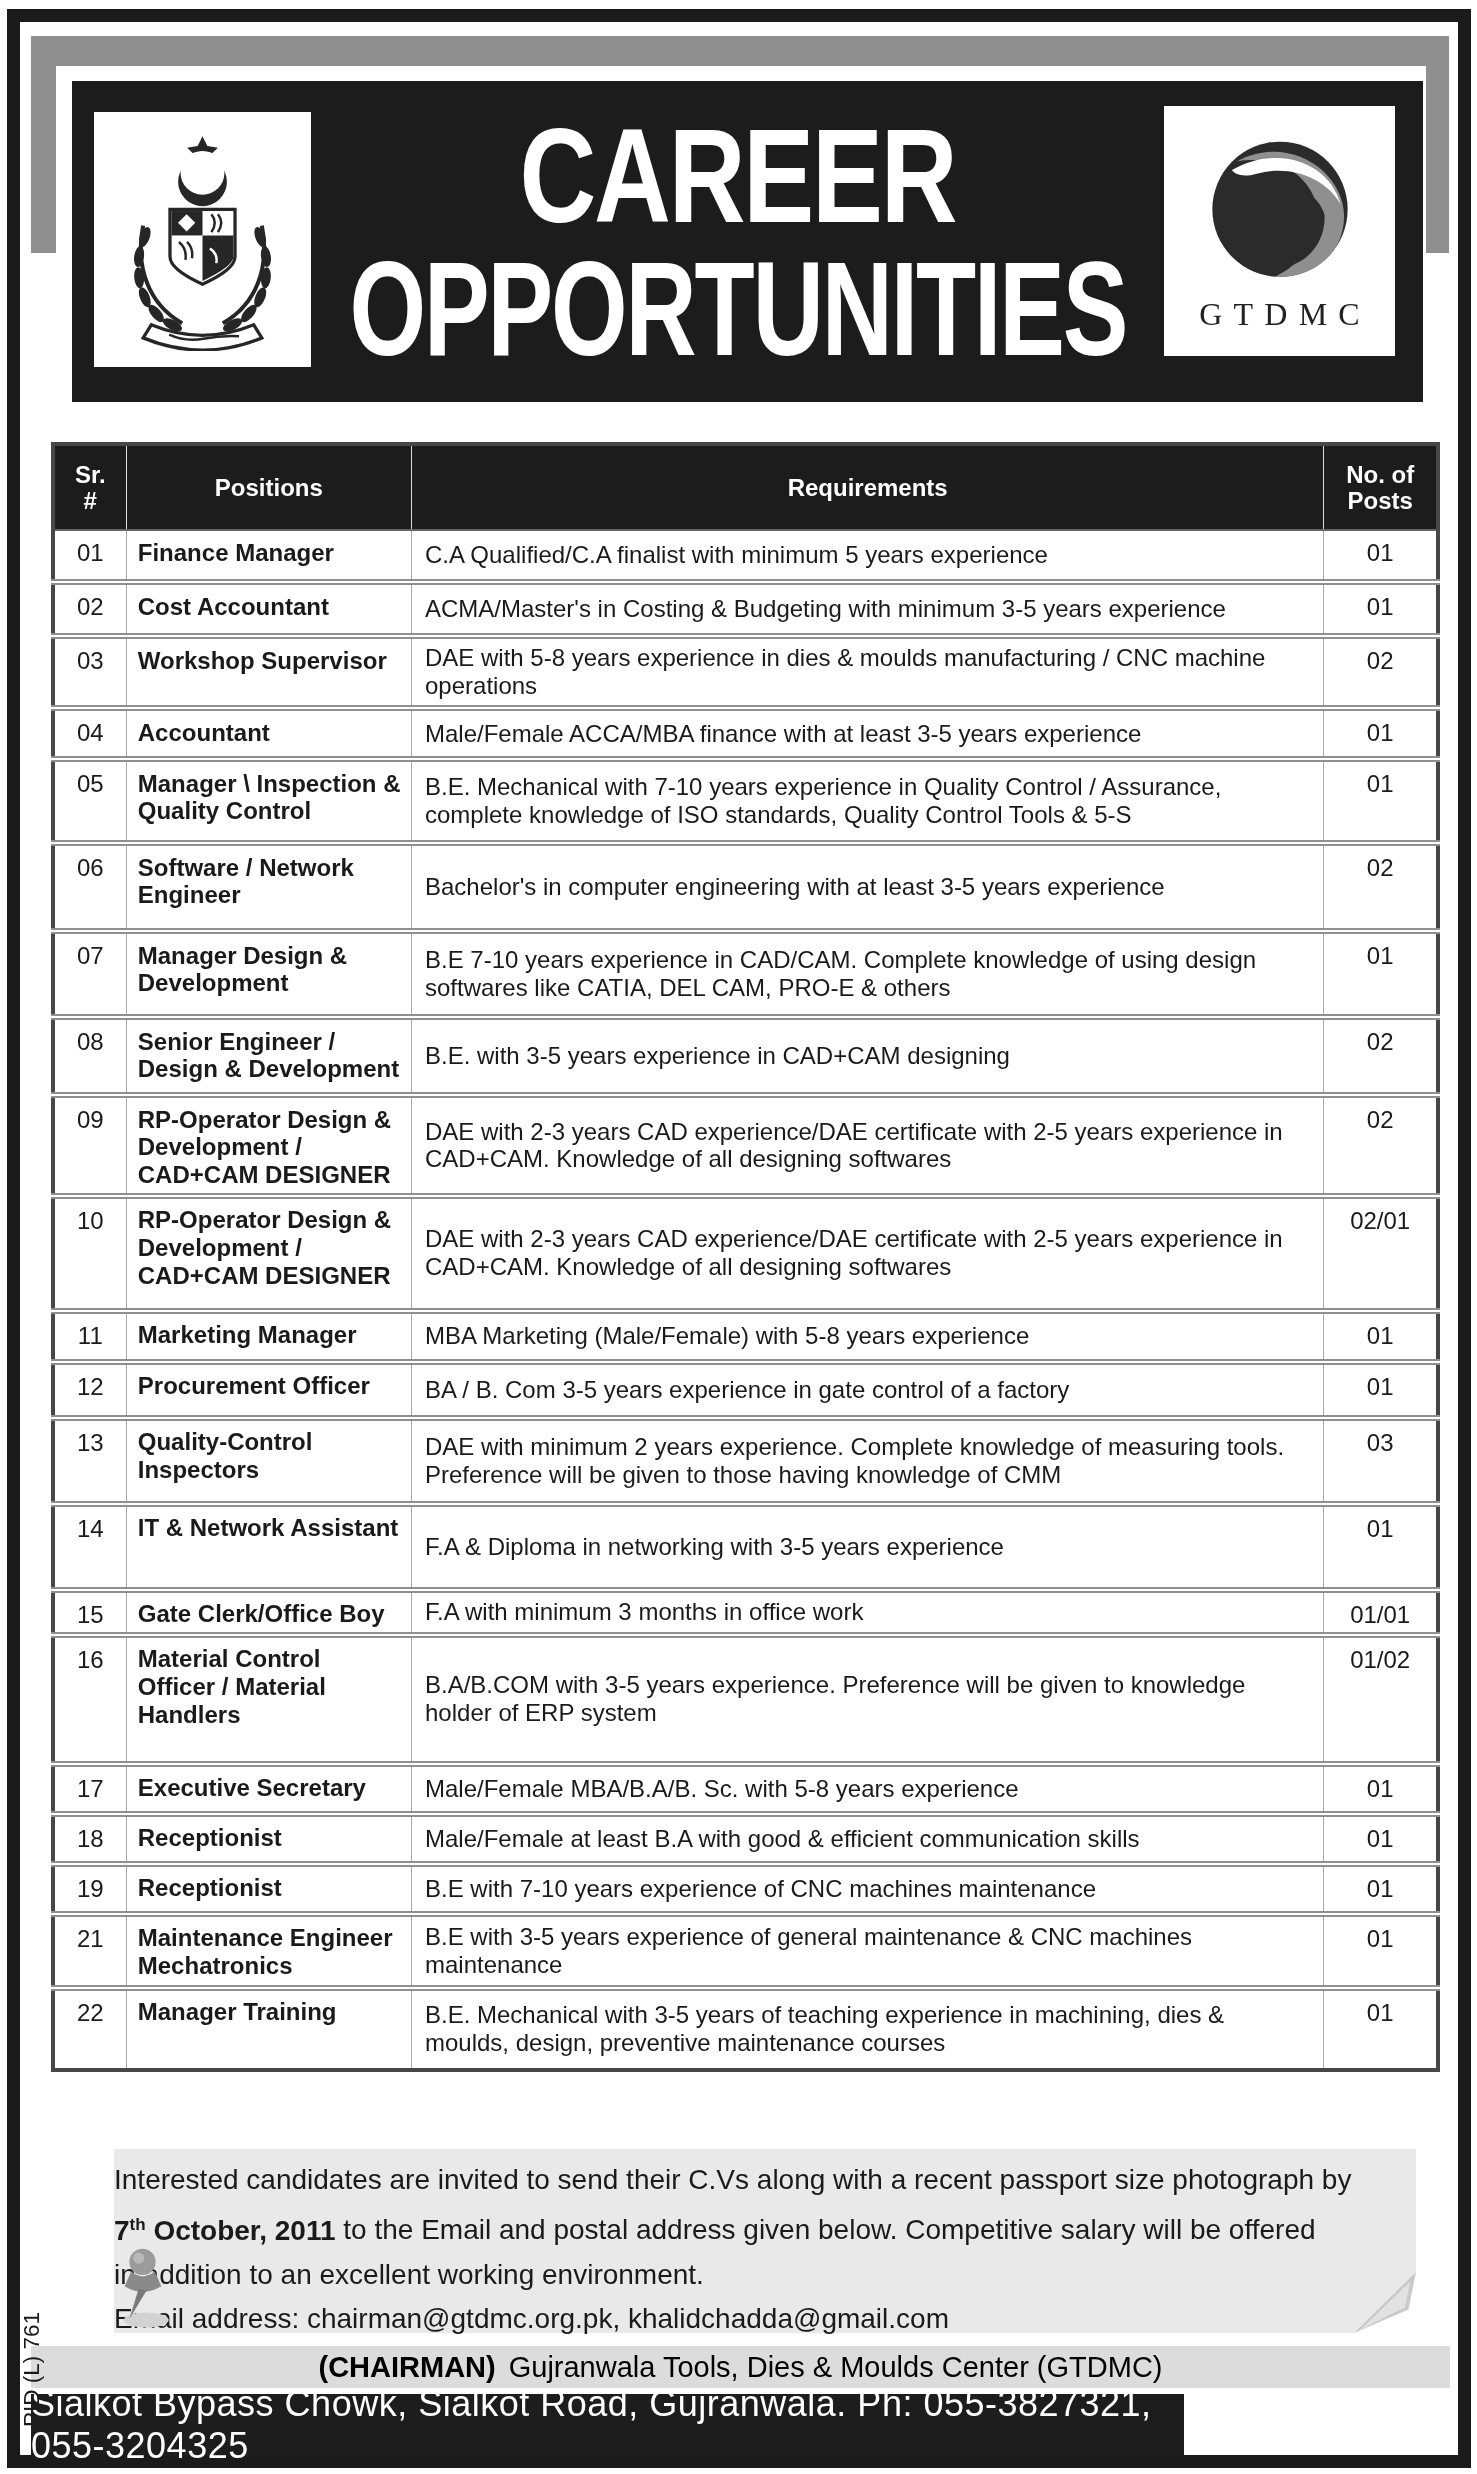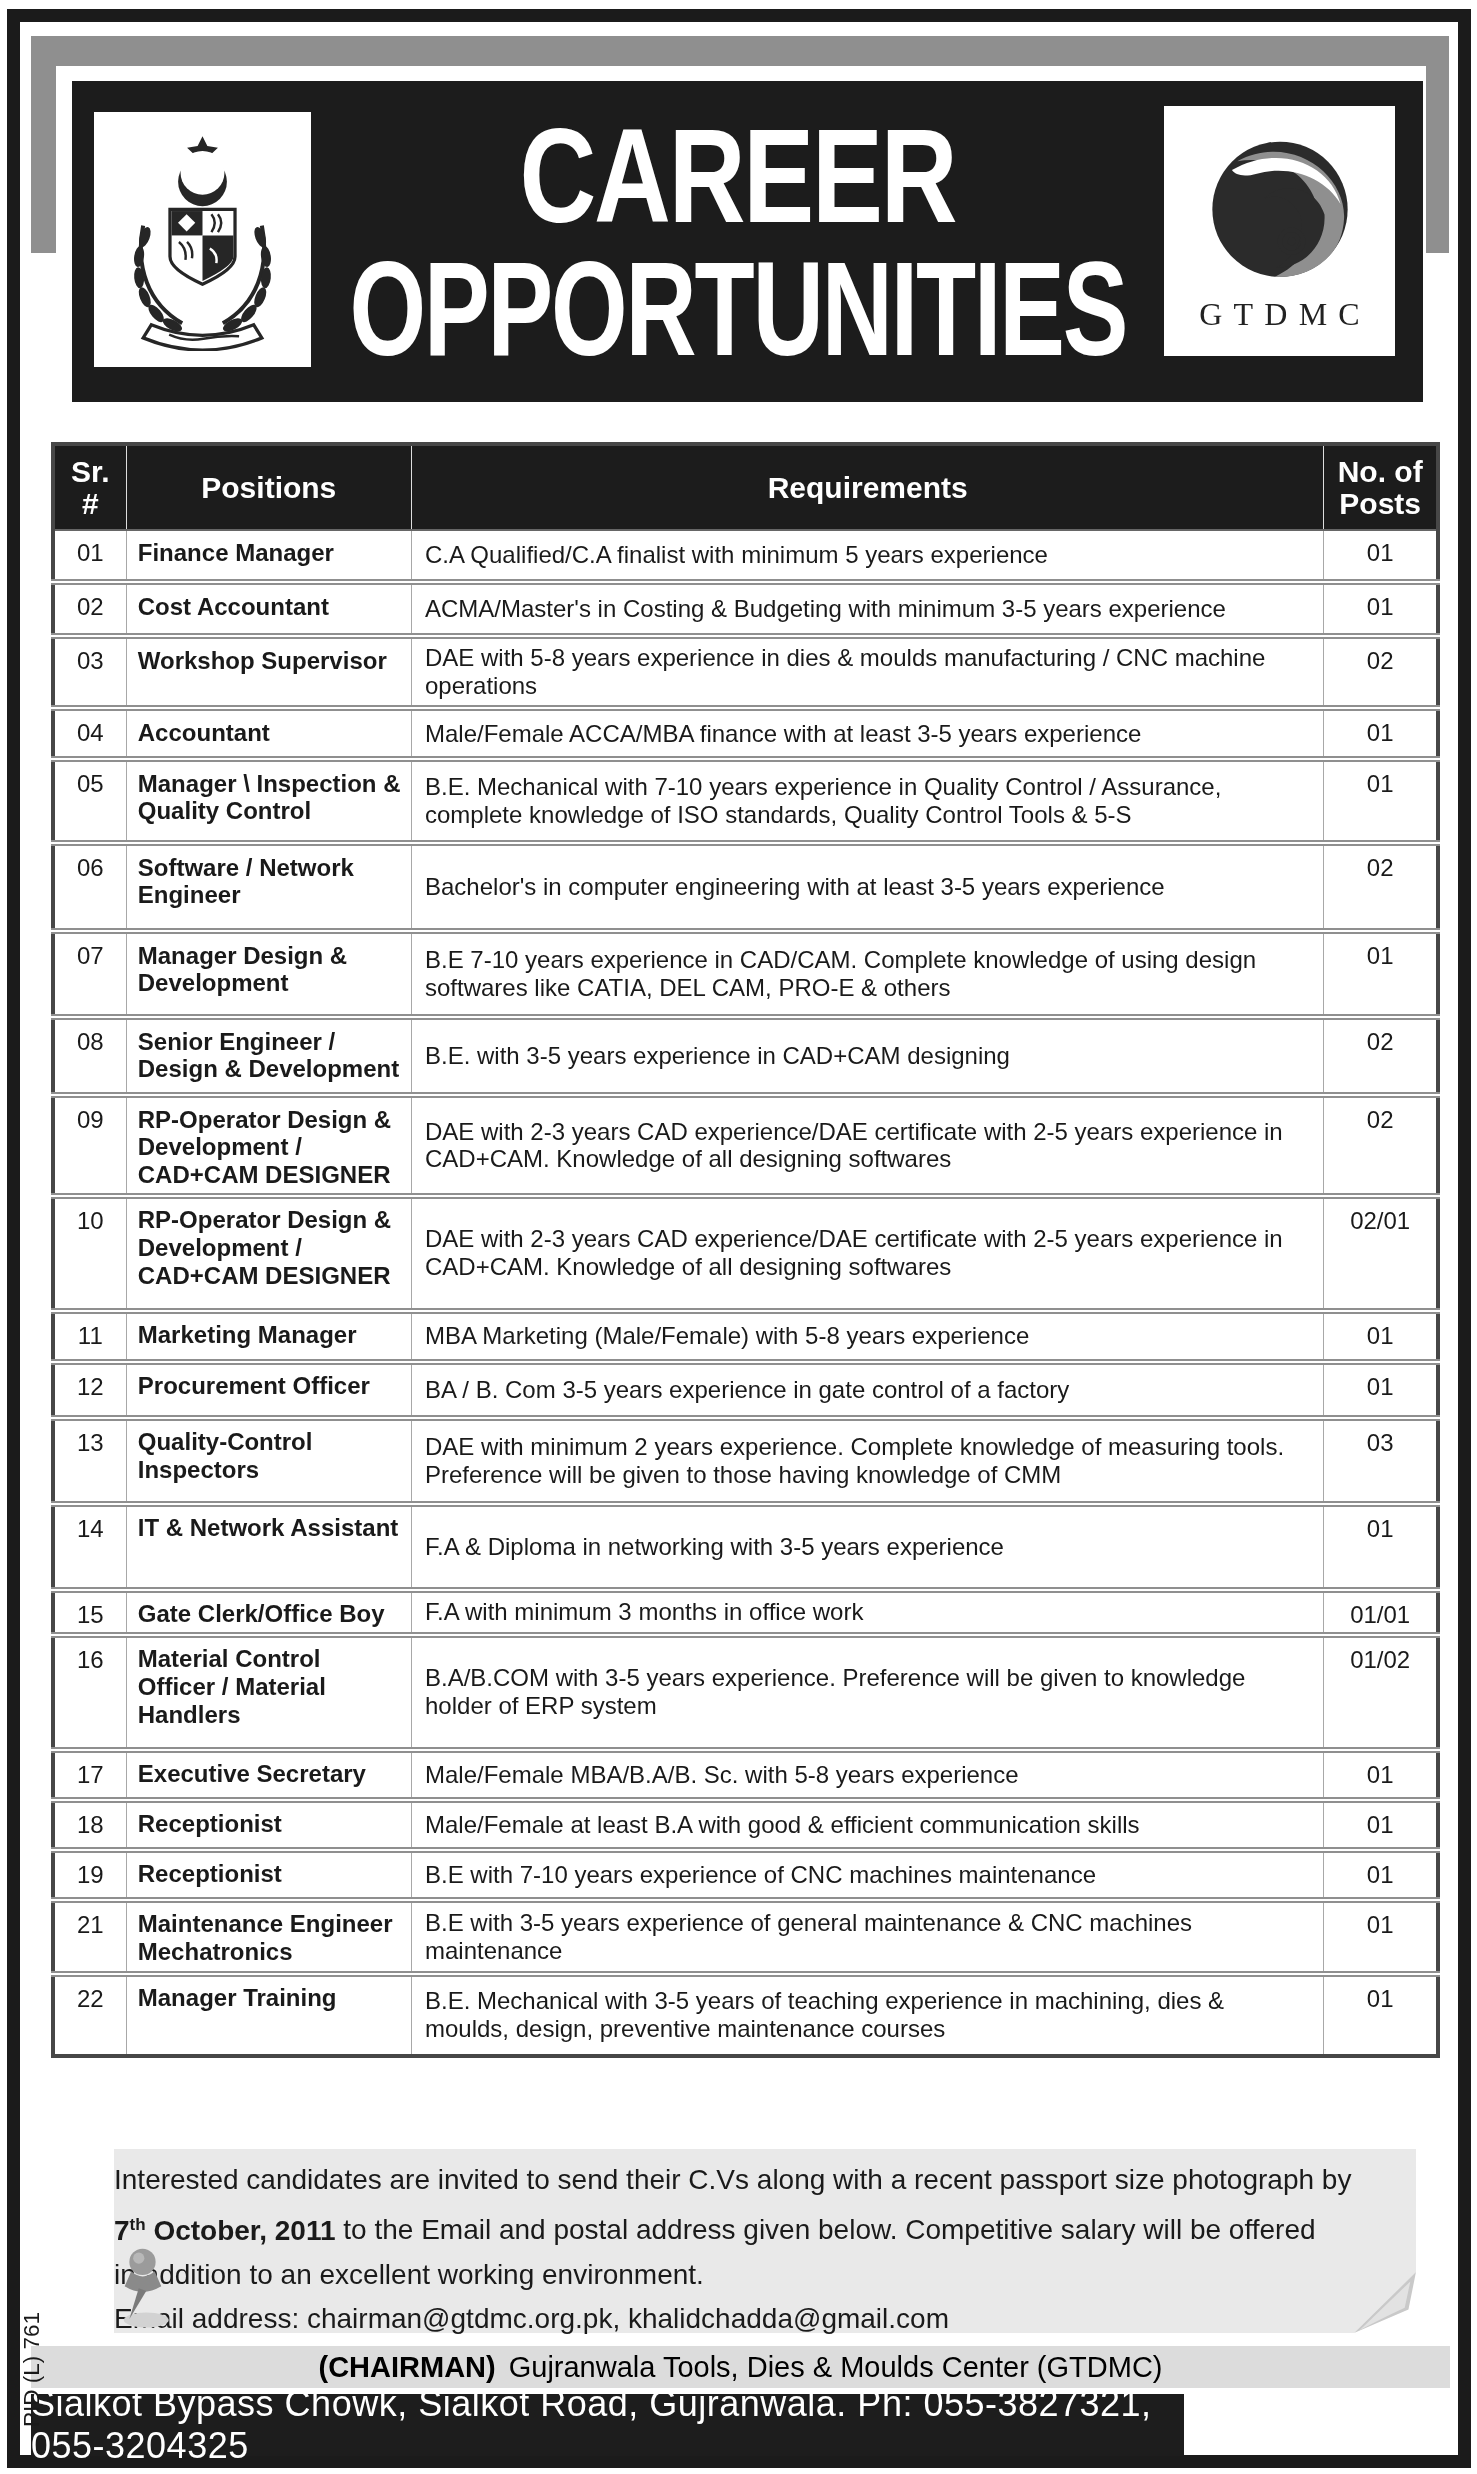--- a/index.html
+++ b/index.html
@@ -26,42 +26,42 @@
   .title-wrap{position:absolute;left:314px;top:92px;width:847px;height:302px;display:flex;
               flex-direction:column;align-items:center;justify-content:center;}
   .title-line{color:#ffffff;font-weight:bold;font-size:133px;line-height:1.0;
               letter-spacing:-2.8px;white-space:nowrap;}
   .title-line.l1{transform:scaleX(0.80);}
   .title-line.l2{transform:scaleX(0.74);}
 
   
   table.jobs{position:absolute;left:51px;top:442px;width:1389px;border-collapse:collapse;
              table-layout:fixed;border:4.7px solid #474747;}
-  table.jobs th{background:#1c1c1c;color:#ffffff;font-size:30px;font-weight:bold;
+  table.jobs th{background:#1c1c1c;color:#ffffff;font-size:24px;font-weight:bold;
                 white-space:pre-line;padding:5.6px 3.7px;line-height:1.05;vertical-align:middle;
                 border-right:1.9px solid #dddddd;border-bottom:2.8px solid #666;}
   table.jobs th:last-child{border-right:none;}
   table.jobs thead tr{height:86px;}
   table.jobs td{font-size:24px;line-height:1.16;border-right:1.9px solid #a8a8a8;
                 box-sizing:border-box;}
   table.jobs td:last-child{border-right:none;}
   table.jobs tbody tr{border-bottom:6.6px double #8f8f8f;}
   table.jobs tbody tr:last-child{border-bottom:none;}
   td.c-sr{text-align:center;vertical-align:top;padding-top:8.4px;}
   td.c-pos{font-weight:bold;vertical-align:top;padding:7.5px 7.5px 3.7px 11.2px;}
   td.c-req{vertical-align:middle;padding:3.7px 9.4px 3.7px 13px;}
   td.c-posts{text-align:center;vertical-align:top;padding-top:8.4px;}
   tbody tr:nth-child(1){height:52px}  tbody tr:nth-child(2){height:54px}
   tbody tr:nth-child(3){height:72px}  tbody tr:nth-child(4){height:51px}
   tbody tr:nth-child(5){height:84px}  tbody tr:nth-child(6){height:88px}
   tbody tr:nth-child(7){height:86px}  tbody tr:nth-child(8){height:78px}
   tbody tr:nth-child(9){height:98px} tbody tr:nth-child(10){height:115px}
   tbody tr:nth-child(11){height:51px} tbody tr:nth-child(12){height:56px}
   tbody tr:nth-child(13){height:86px} tbody tr:nth-child(14){height:86px}
-  tbody tr:nth-child(15){height:45px} tbody tr:nth-child(16){height:115px}
+  tbody tr:nth-child(15){height:45px} tbody tr:nth-child(16){height:129px}
   tbody tr:nth-child(17){height:50px} tbody tr:nth-child(18){height:50px}
   tbody tr:nth-child(19){height:50px} tbody tr:nth-child(20){height:74px}
   tbody tr:nth-child(21){height:82px} tbody tr:nth-child(22){height:78px}
 
   
   .notice{position:absolute;left:114px;top:2149px;width:1302px;height:184px;background:#e9e9e9;
           font-size:28px;line-height:44px;padding-top:9.4px;box-sizing:border-box;}
   .notice b sup{font-size:17px;}
   .pushpin{position:absolute;left:103px;top:2245px;width:79px;height:90px;}
   .curl{position:absolute;left:1354px;top:2272px;width:62px;height:61px;}

